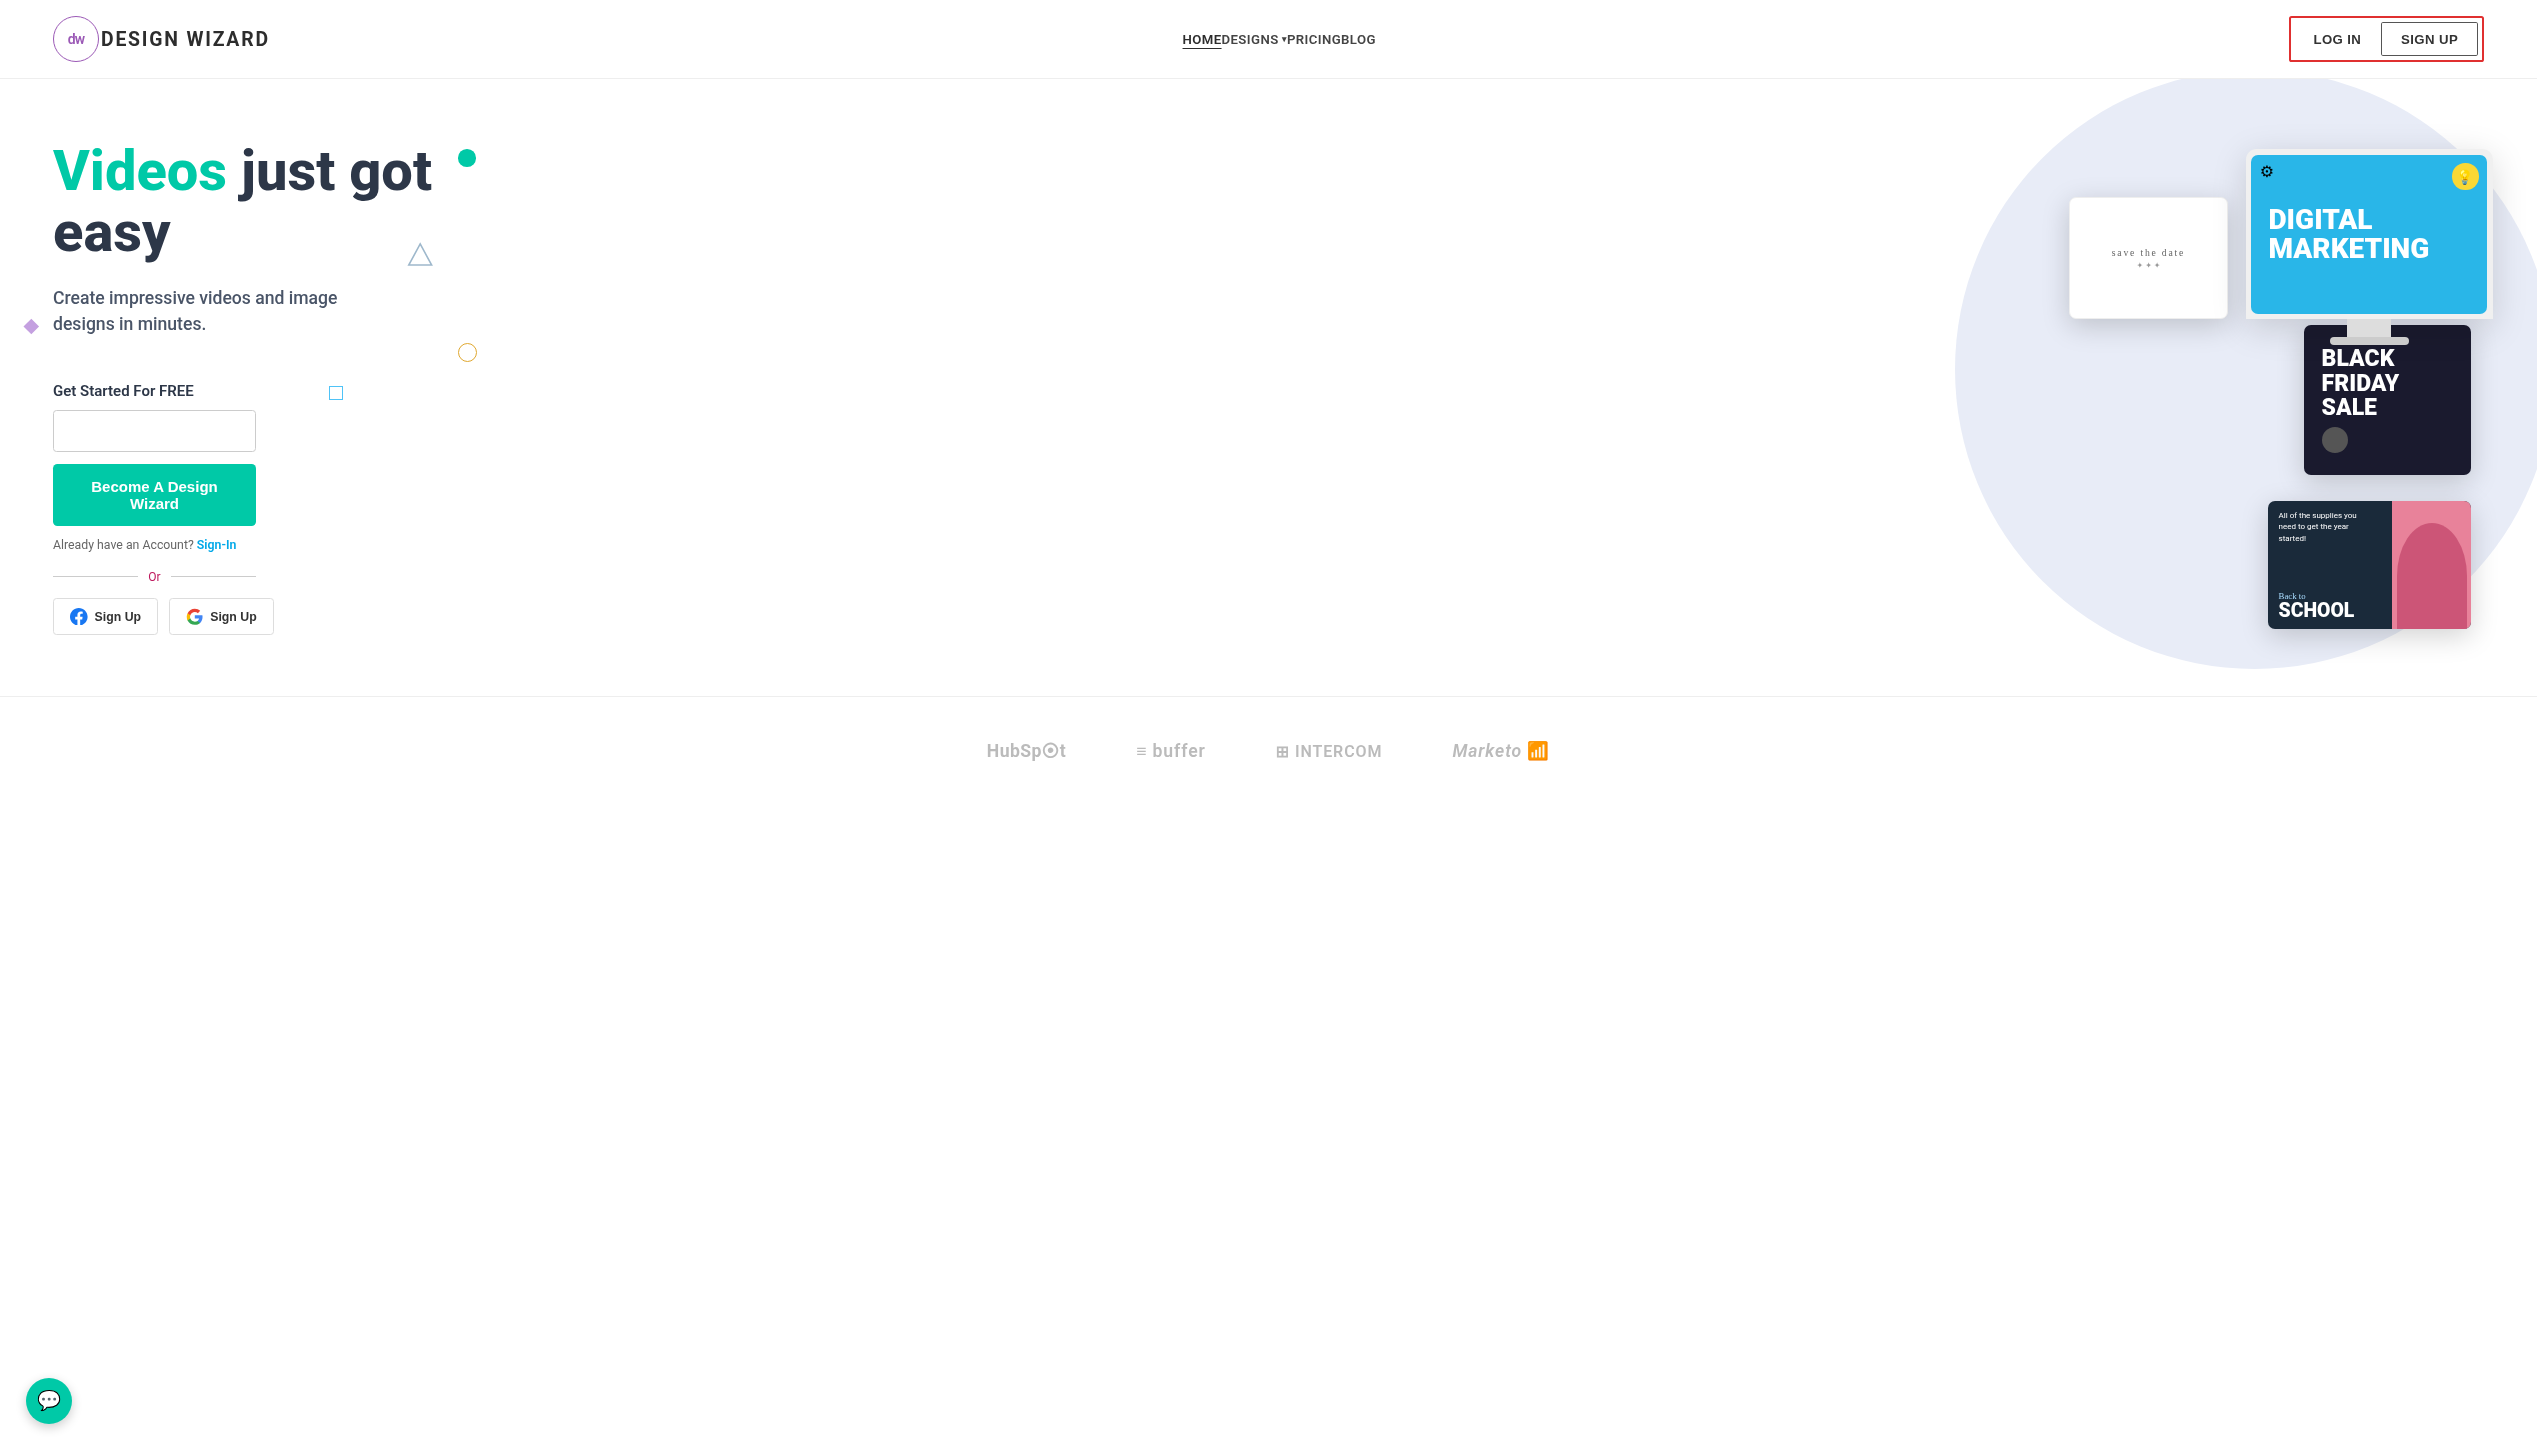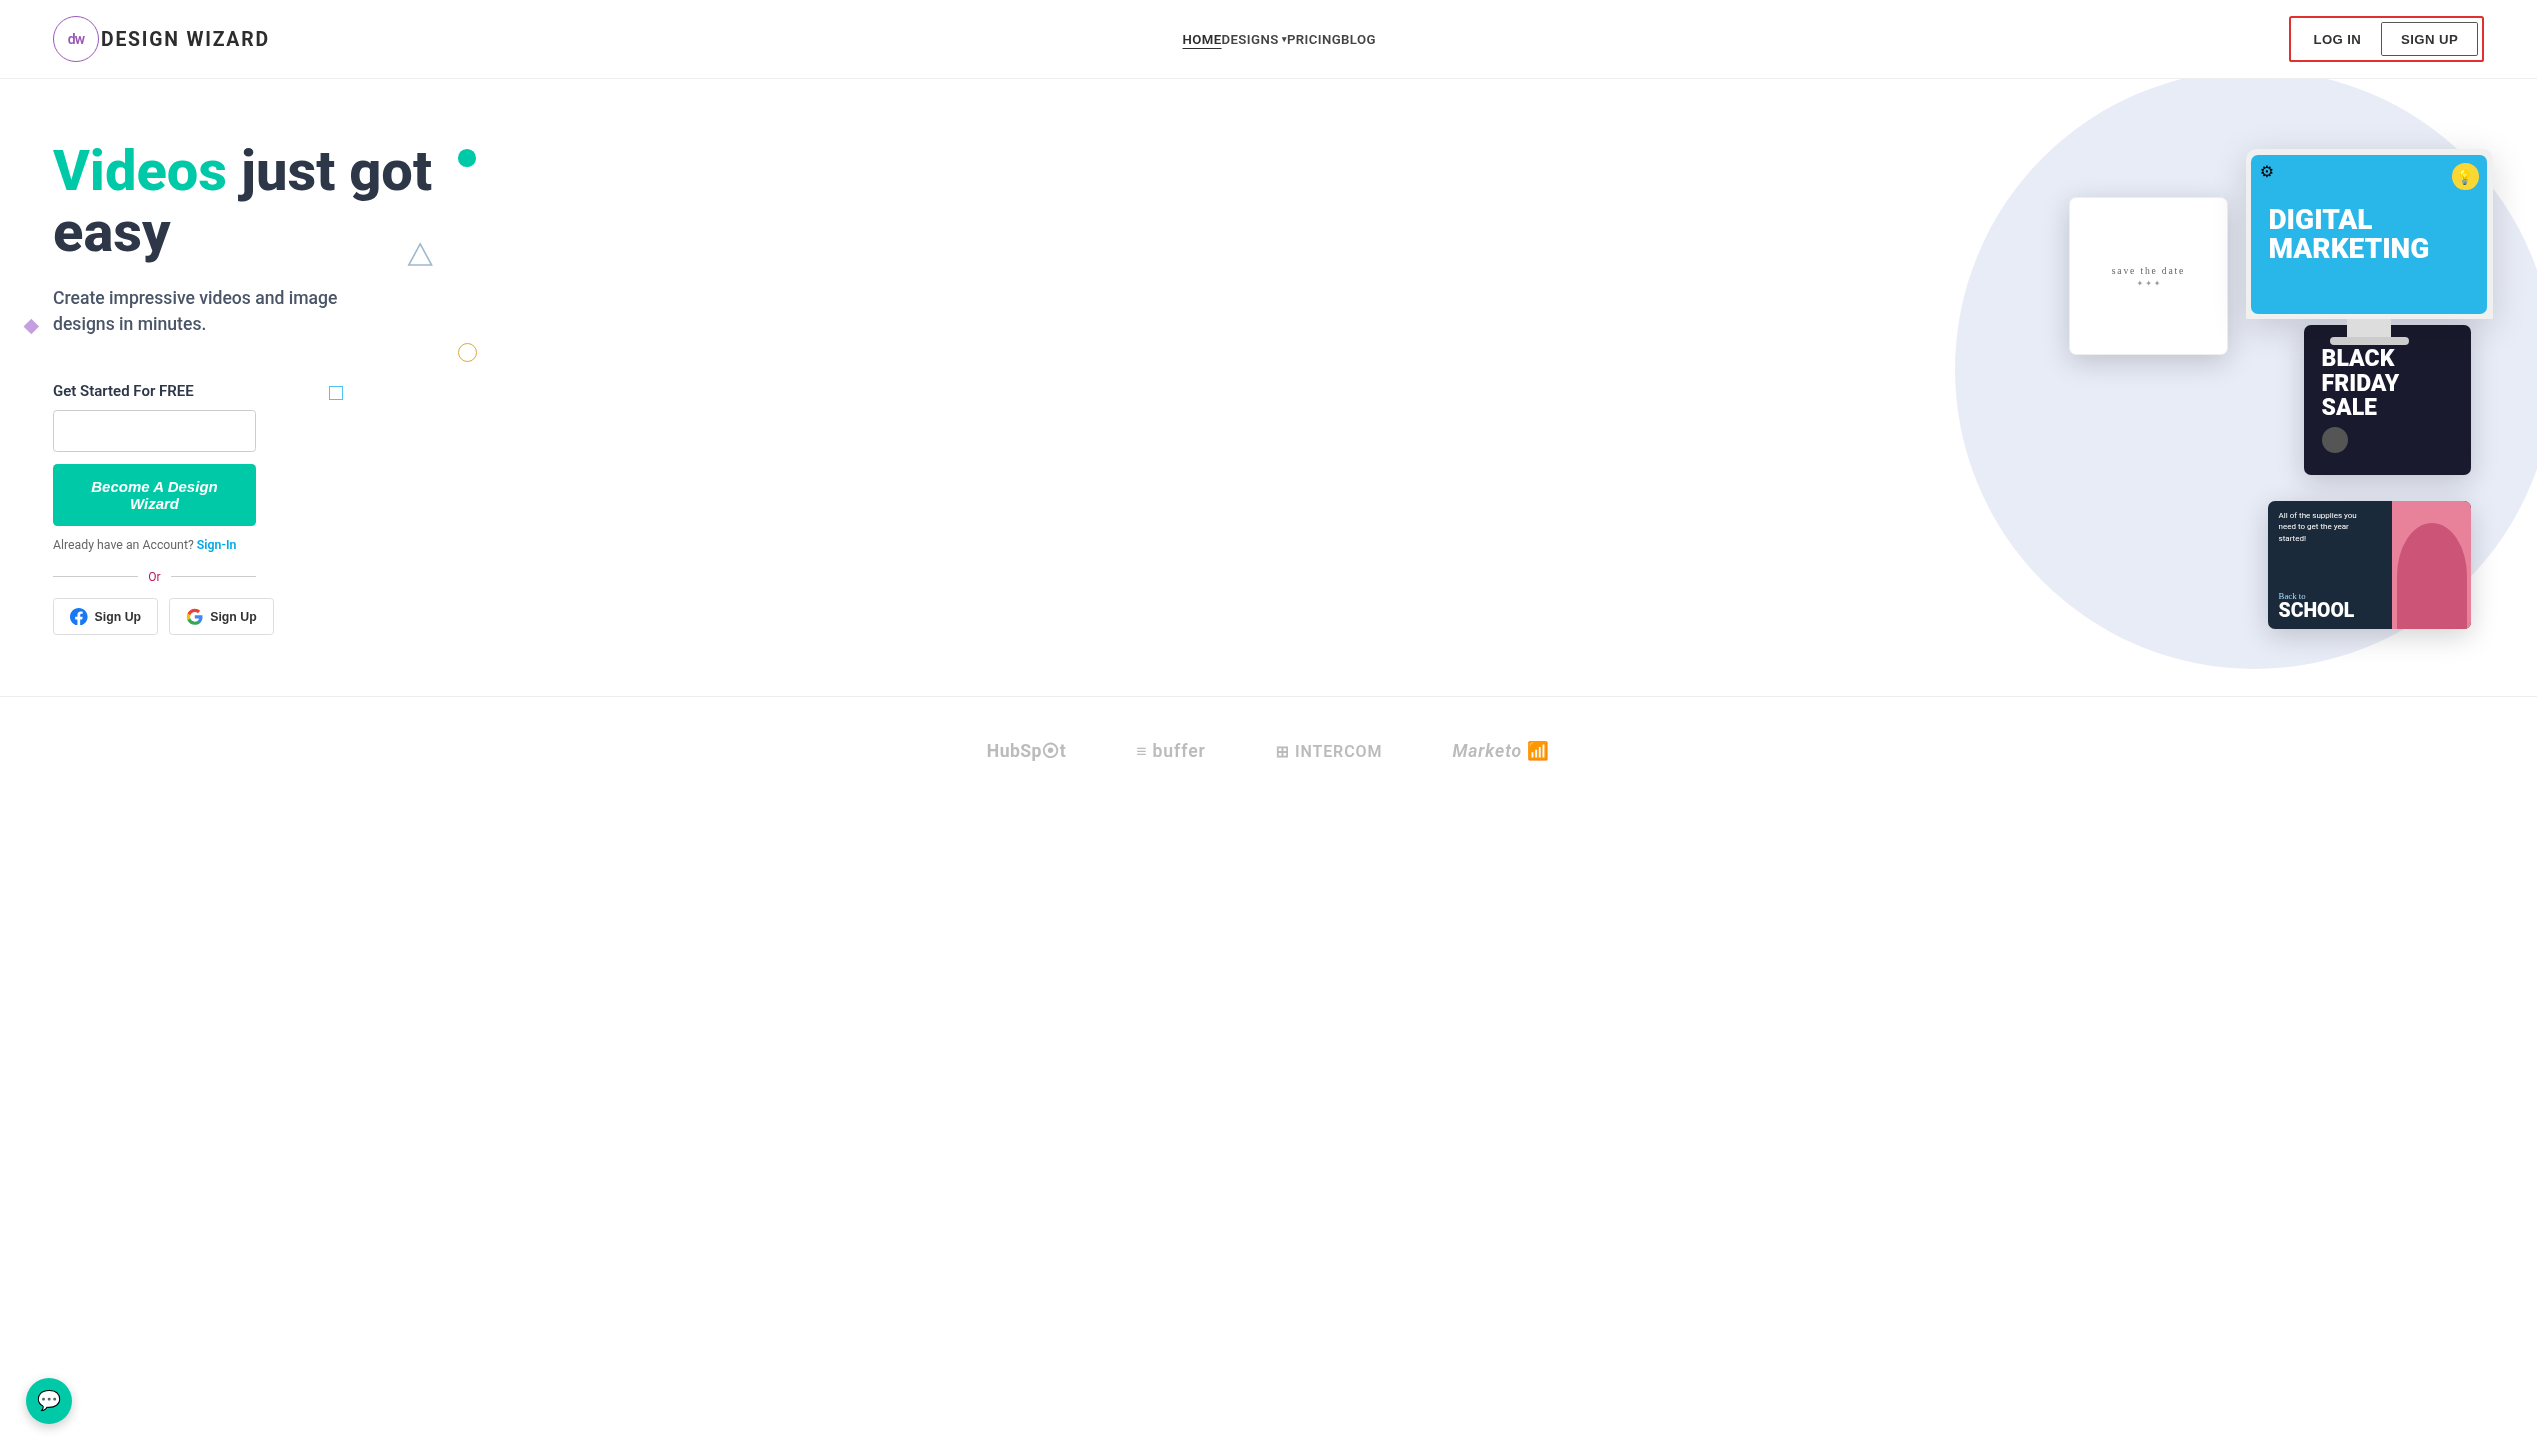--- a/index.html
+++ b/index.html
@@ -154,21 +154,20 @@
       color: #fff;
       border: none;
       padding: 14px 25px;
       font-size: 15px;
       font-weight: 700;
       border-radius: 4.4px;
       cursor: pointer;
       width: 203px;
       display: block;
       margin-bottom: 12.3px;
-      font-style: italic;
     }
     .already-account {
       font-size: 12.3px;
       color: #666;
       margin-bottom: 17.6px;
     }
     .already-account a {
       color: #00a8e8;
       text-decoration: none;
       font-weight: 600;
@@ -414,21 +413,21 @@
           <div style="width:100%; height:159px; background:#29b6e8; border-radius:7px; display:flex; flex-direction:column; align-items:flex-start; justify-content:center; padding:17.6px; position:relative; overflow:hidden;">
             <div style="position:absolute; top:8.8px; right:8.8px; width:26.4px; height:26.4px; background:#f9d835; border-radius:50%; display:flex;align-items:center;justify-content:center;font-size:14px;">💡</div>
             <div style="position:absolute; top:7px; left:8.8px; font-size:16px;">⚙</div>
             <div style="font-size:28px; font-weight:900; color:#fff; text-transform:uppercase; line-height:1.05;">DIGITAL<br>MARKETING</div>
           </div>
         </div>
         <div style="width:44px; height:17.6px; background:#ddd; margin:0 auto;"></div>
         <div style="width:79px; height:8.8px; background:#ccc; margin:0 auto; border-radius:4.4px;"></div>
       </div>
 
-      <div class="design-card" style="width:159px; height:158px; top:48px; right:291px; background:#fff; display:flex;align-items:center;justify-content:center; border:0.9px solid #eee;">
+      <div class="design-card" style="width:159px; height:122px; top:48px; right:291px; background:#fff; display:flex;align-items:center;justify-content:center; border:0.9px solid #eee;">
         <div style="text-align:center; font-family:Georgia,serif; font-size:11.5px; color:#333; padding:8.8px;">
           <div style="font-size:9.7px; letter-spacing:1.8px; color:#666;">save the date</div>
           <div style="font-size:8px; color:#999; margin-top:3.5px;">✦ ✦ ✦</div>
         </div>
       </div>
 
 
       <div class="design-card" style="width:167px; height:150px; top:176px; right:48px; background:#1a1a2e; display:flex;flex-direction:column;align-items:flex-start;justify-content:center;padding:17.6px; z-index:3;">
         <div style="font-size:23px; font-weight:900; color:#fff; text-transform:uppercase; line-height:1.05;">BLACK FRIDAY SALE</div>
         <div style="width:26.4px; height:26.4px; border-radius:50%; overflow:hidden; margin-top:7px; background:#555;"></div>

